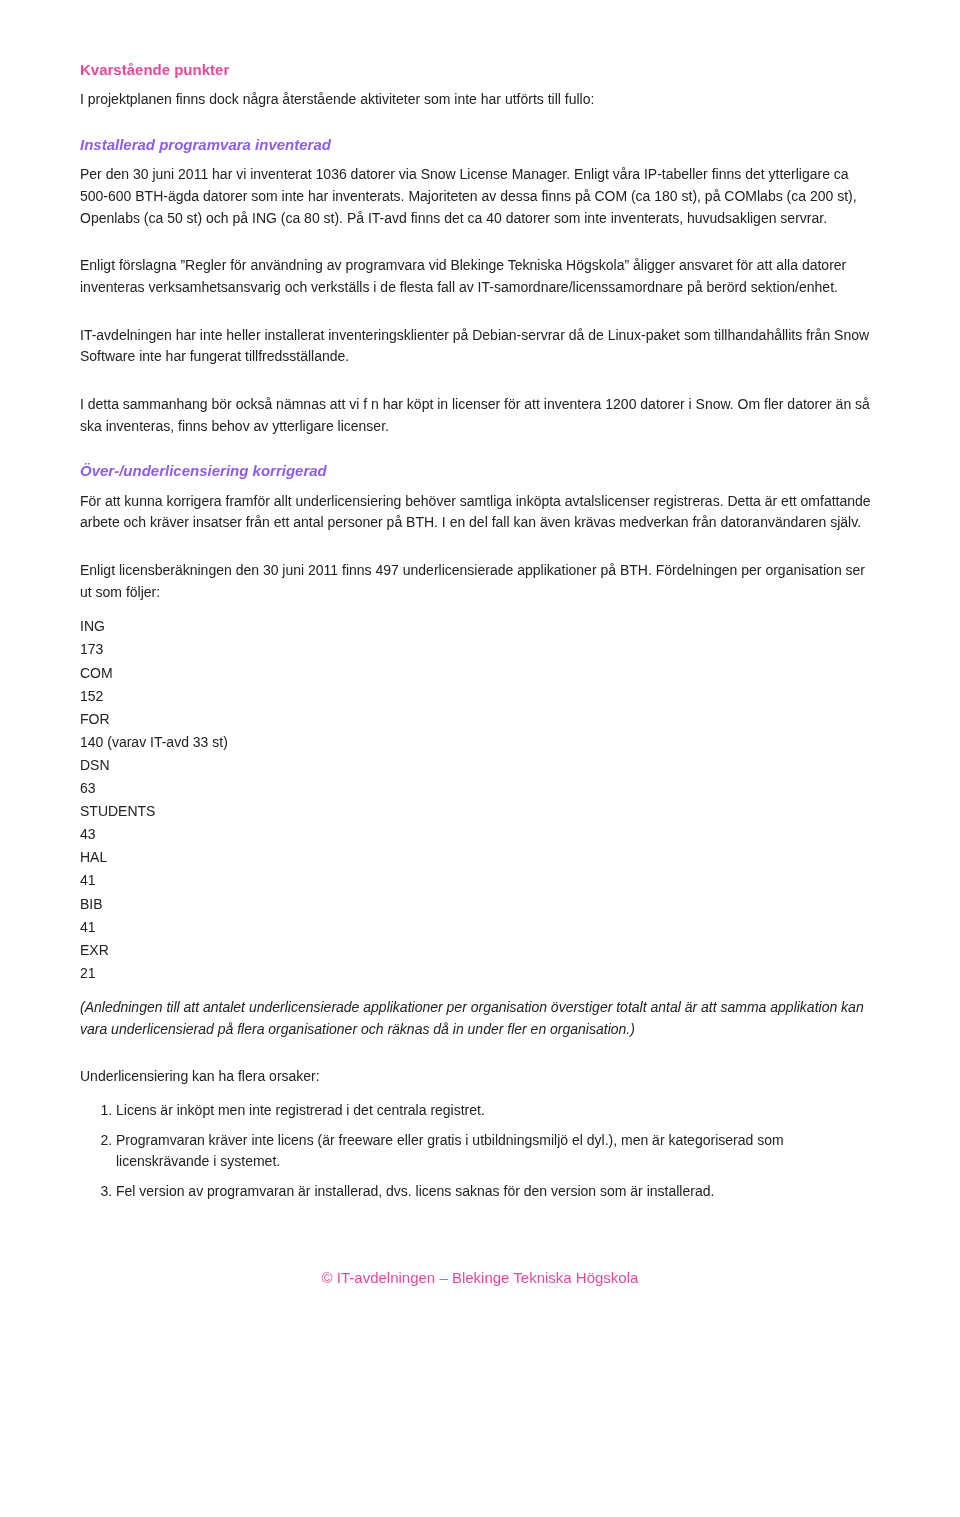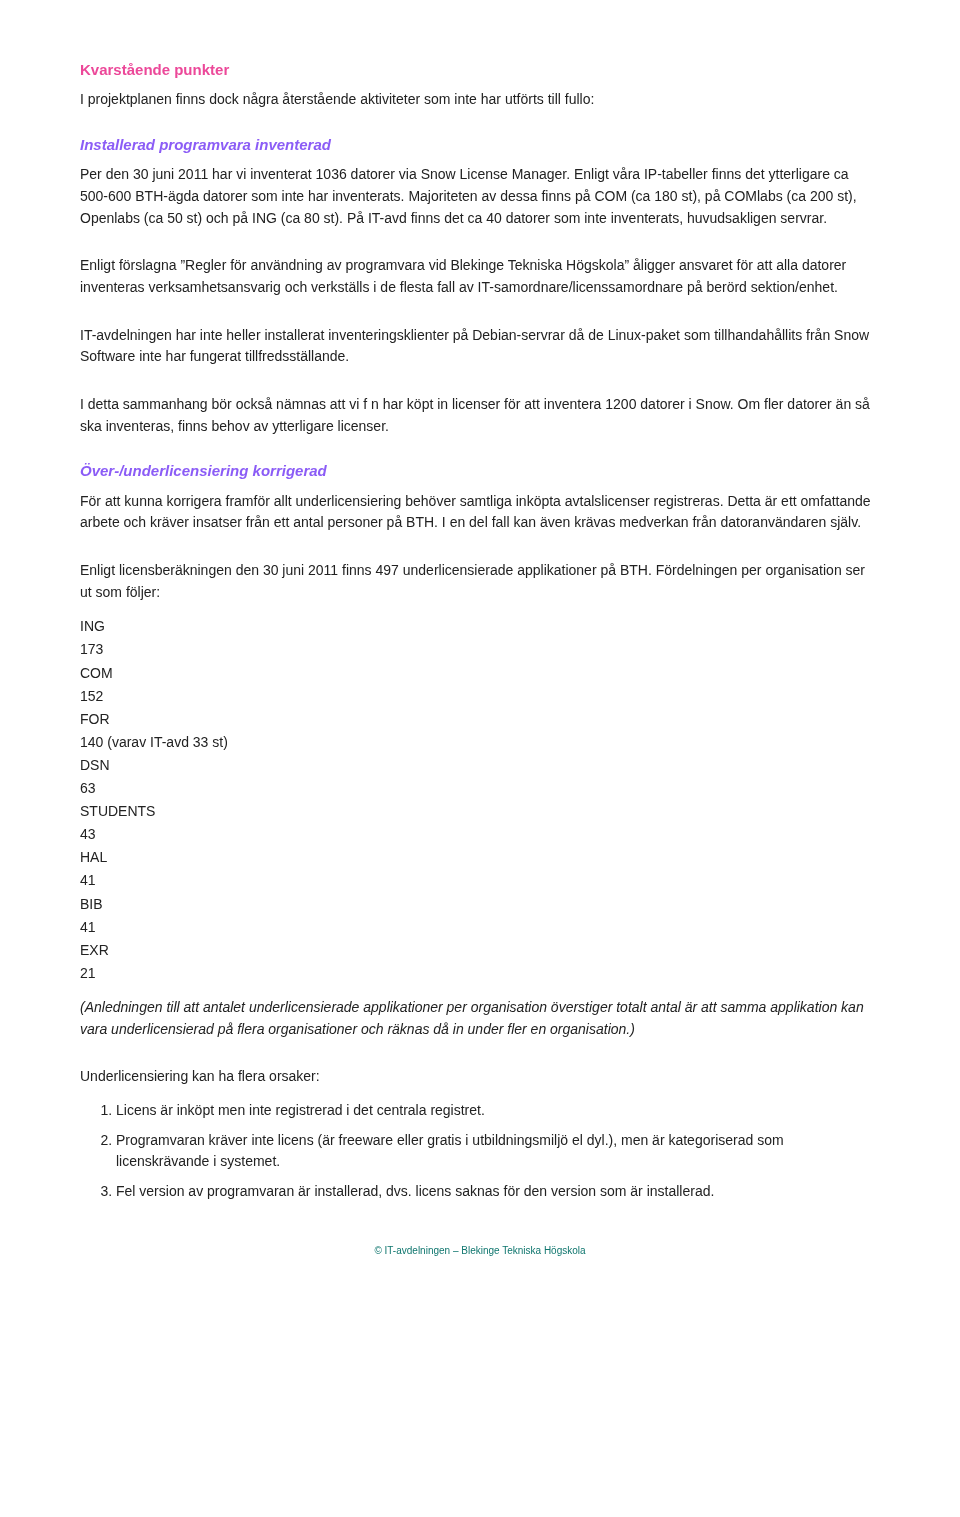--- a/index.html
+++ b/index.html
@@ -56,23 +56,23 @@
     ol {
       margin-left: 36px;
       margin-bottom: 12px;
     }
     ol li {
       margin-bottom: 8px;
       line-height: 1.55;
     }
     .footer {
       text-align: center;
-      margin-top: 40px;
-      font-size: 10px;
-      color: #0f766e;
+      margin-top: 63px;
+      font-size: 15px;
+      color: #ec4899;
     }
     .spacer { height: 14px; }
   </style>
 </head>
 <body>
 
 <h2 class="section-heading">Kvarstående punkter</h2>
 
 <p>I projektplanen finns dock några återstående aktiviteter som inte har utförts till fullo:</p>
 

